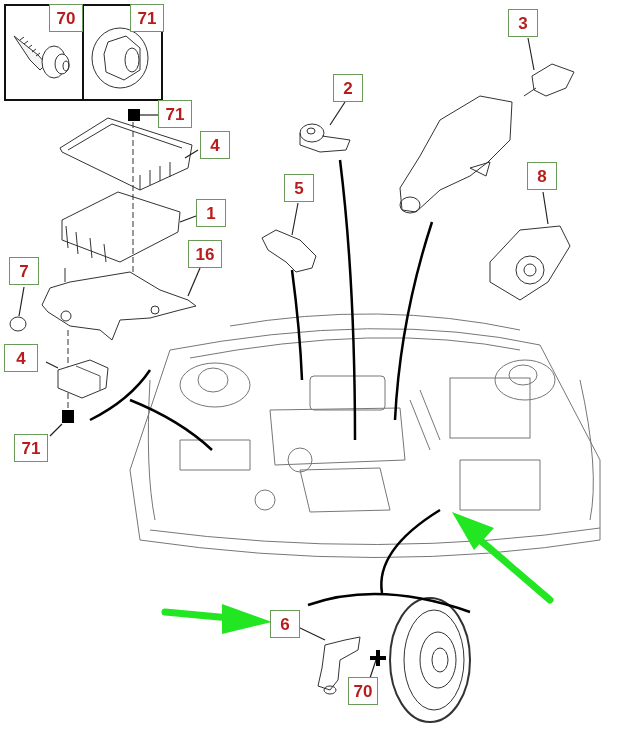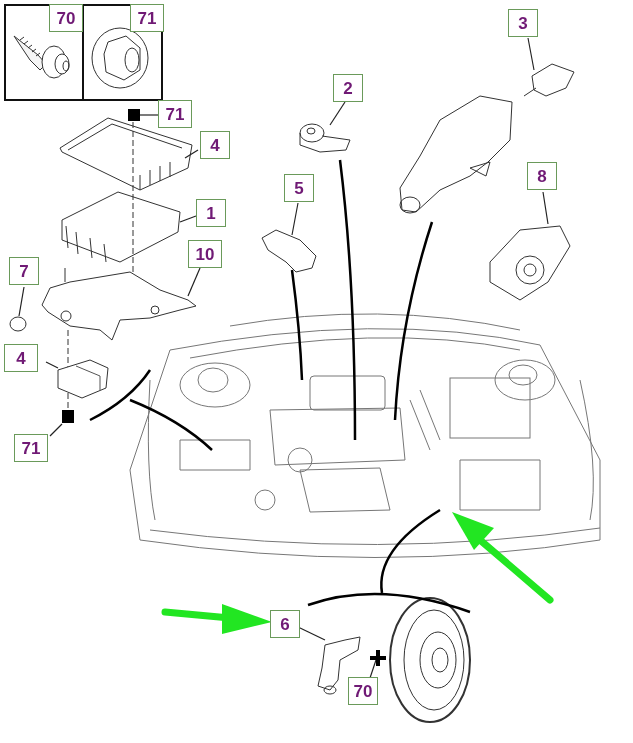--- a/index.html
+++ b/index.html
@@ -1,18 +1,18 @@
 <!DOCTYPE html>
 <html><head>
 <meta charset="utf-8">
 <style>
   html,body{margin:0;padding:0;background:#fff;}
   body{width:633px;height:743px;position:relative;overflow:hidden;font-family:"Liberation Sans",sans-serif;}
   svg{position:absolute;left:0;top:0;}
-  .lbl{position:absolute;border:1px solid #6a9a5a;background:#fff;font-weight:bold;font-size:17px;color:#701a75;display:flex;align-items:center;justify-content:center;box-sizing:border-box;line-height:1;}
+  .lbl{position:absolute;border:1px solid #6a9a5a;background:#fff;font-weight:bold;font-size:17px;color:#b91c1c;display:flex;align-items:center;justify-content:center;box-sizing:border-box;line-height:1;}
   .lbl.sm{width:30px;height:28px;}
   .lbl.md{width:34px;height:28px;}
 </style>
 </head>
 <body>
 
 <svg width="633" height="743" viewBox="0 0 633 743">
   <g fill="none" stroke="#333" stroke-width="1">
 
     <rect x="5" y="5" width="157" height="95" stroke="#111" stroke-width="2"></rect>
@@ -162,21 +162,21 @@
     <path d="M550 600 L480 540" stroke="#22e622" stroke-width="7" stroke-linecap="round"></path>
     <path d="M452 512 L494 528 L474 550 Z" fill="#22e622"></path>
   </g>
 </svg>
 
 <div class="lbl md" style="left:49px;top:4px;">70</div>
 <div class="lbl md" style="left:130px;top:4px;">71</div>
 <div class="lbl md" style="left:158px;top:100px;">71</div>
 <div class="lbl sm" style="left:200px;top:131px;">4</div>
 <div class="lbl sm" style="left:196px;top:199px;">1</div>
-<div class="lbl md" style="left:188px;top:240px;">10</div>
+<div class="lbl md" style="left:188px;top:240px;">16</div>
 <div class="lbl sm" style="left:9px;top:257px;">7</div>
 <div class="lbl md" style="left:4px;top:344px;">4</div>
 <div class="lbl md" style="left:14px;top:434px;">71</div>
 <div class="lbl sm" style="left:333px;top:74px;">2</div>
 <div class="lbl sm" style="left:284px;top:174px;">5</div>
 <div class="lbl sm" style="left:508px;top:9px;">3</div>
 <div class="lbl sm" style="left:527px;top:162px;">8</div>
 <div class="lbl sm" style="left:270px;top:610px;">6</div>
 <div class="lbl sm" style="left:348px;top:677px;">70</div>
 

